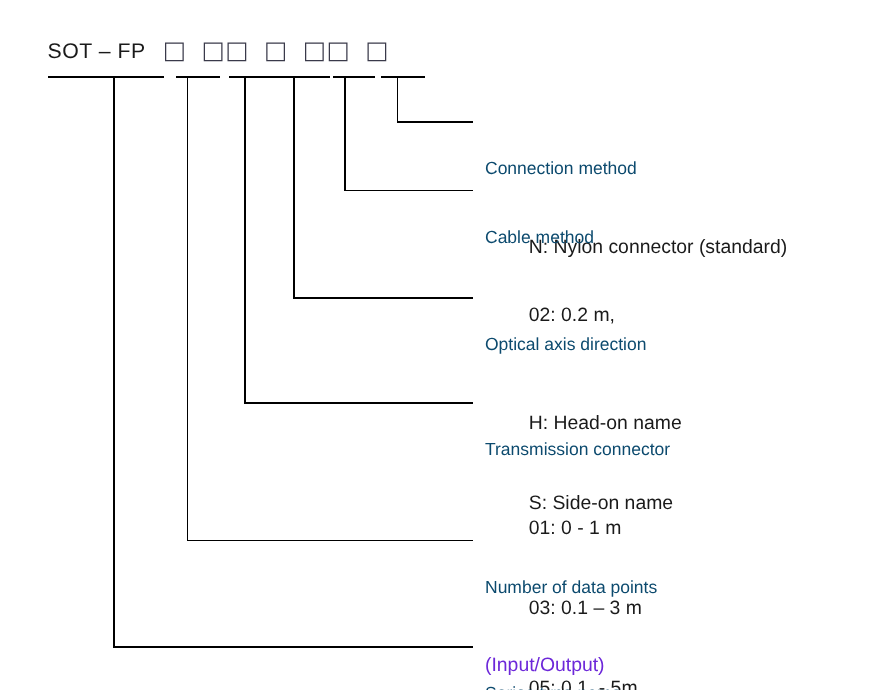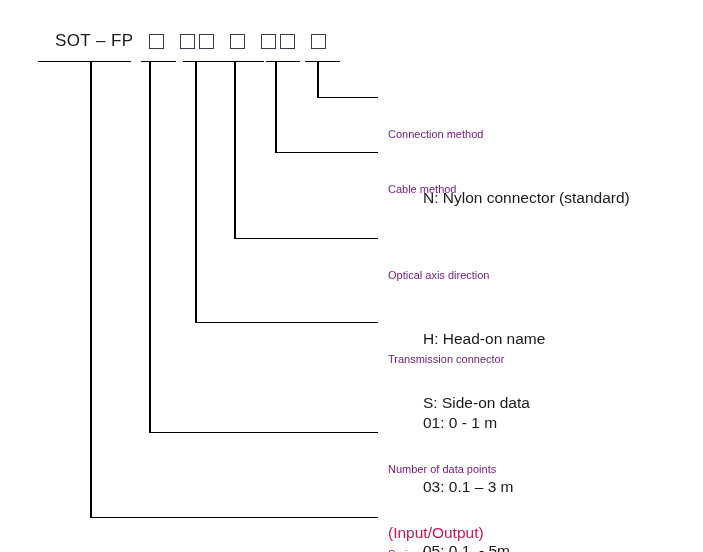--- a/index.html
+++ b/index.html
@@ -15,21 +15,21 @@
     position: relative;
     width: 703px;
     height: 552px;
     background: #ffffff;
     overflow: hidden;
   }
 
   
   #partcode {
     position: absolute;
-    left: 55px;
+    left: 38px;
     top: 29px;
     height: 24px;
     display: flex;
     align-items: center;
     white-space: pre;
   }
   #series-text {
     font-size: 17px;
     letter-spacing: 0.4px;
     color: #1a1a1a;
@@ -61,34 +61,34 @@
     shape-rendering: crispEdges;
   }
 
   
   .label-block {
     position: absolute;
     left: 388px;
     white-space: pre;
   }
   .label-title {
-    font-size: 11px;
+    font-size: 14px;
     line-height: 28px;
-    color: #701a75;
+    color: #0c4a6e;
   }
   .label-sub {
     font-size: 15.5px;
     line-height: 28px;
     color: #1a1a1a;
     padding-left: 35px;
   }
   .label-cont {
     font-size: 15.5px;
     line-height: 28px;
-    color: #be185d;
+    color: #6d28d9;
     padding-left: 0px;
   }
 </style>
 </head>
 <body>
 
 <div id="canvas">
 
   <div id="partcode">
     <span id="series-text">SOT – FP</span>
@@ -137,26 +137,27 @@
     <path d="M318 61.5 L318 97.5 L378 97.5"></path>
   </svg>
 
   <div class="label-block" style="top:84px">
     <div class="label-title">Connection method</div>
     <div class="label-sub">N: Nylon connector (standard)</div>
   </div>
 
   <div class="label-block" style="top:139px">
     <div class="label-title">Cable method</div>
+    <div class="label-sub">02: 0.2 m,</div>
   </div>
 
   <div class="label-block" style="top:225px">
     <div class="label-title">Optical axis direction</div>
     <div class="label-sub">H: Head-on name</div>
-    <div class="label-sub">S: Side-on data</div>
+    <div class="label-sub">S: Side-on name</div>
   </div>
 
   <div class="label-block" style="top:309px">
     <div class="label-title">Transmission connector</div>
     <div class="label-sub">01: 0 - 1 m</div>
     <div class="label-sub">03: 0.1 – 3 m</div>
     <div class="label-sub">05: 0.1  ‐ 5m</div>
   </div>
 
   <div class="label-block" style="top:419px">

